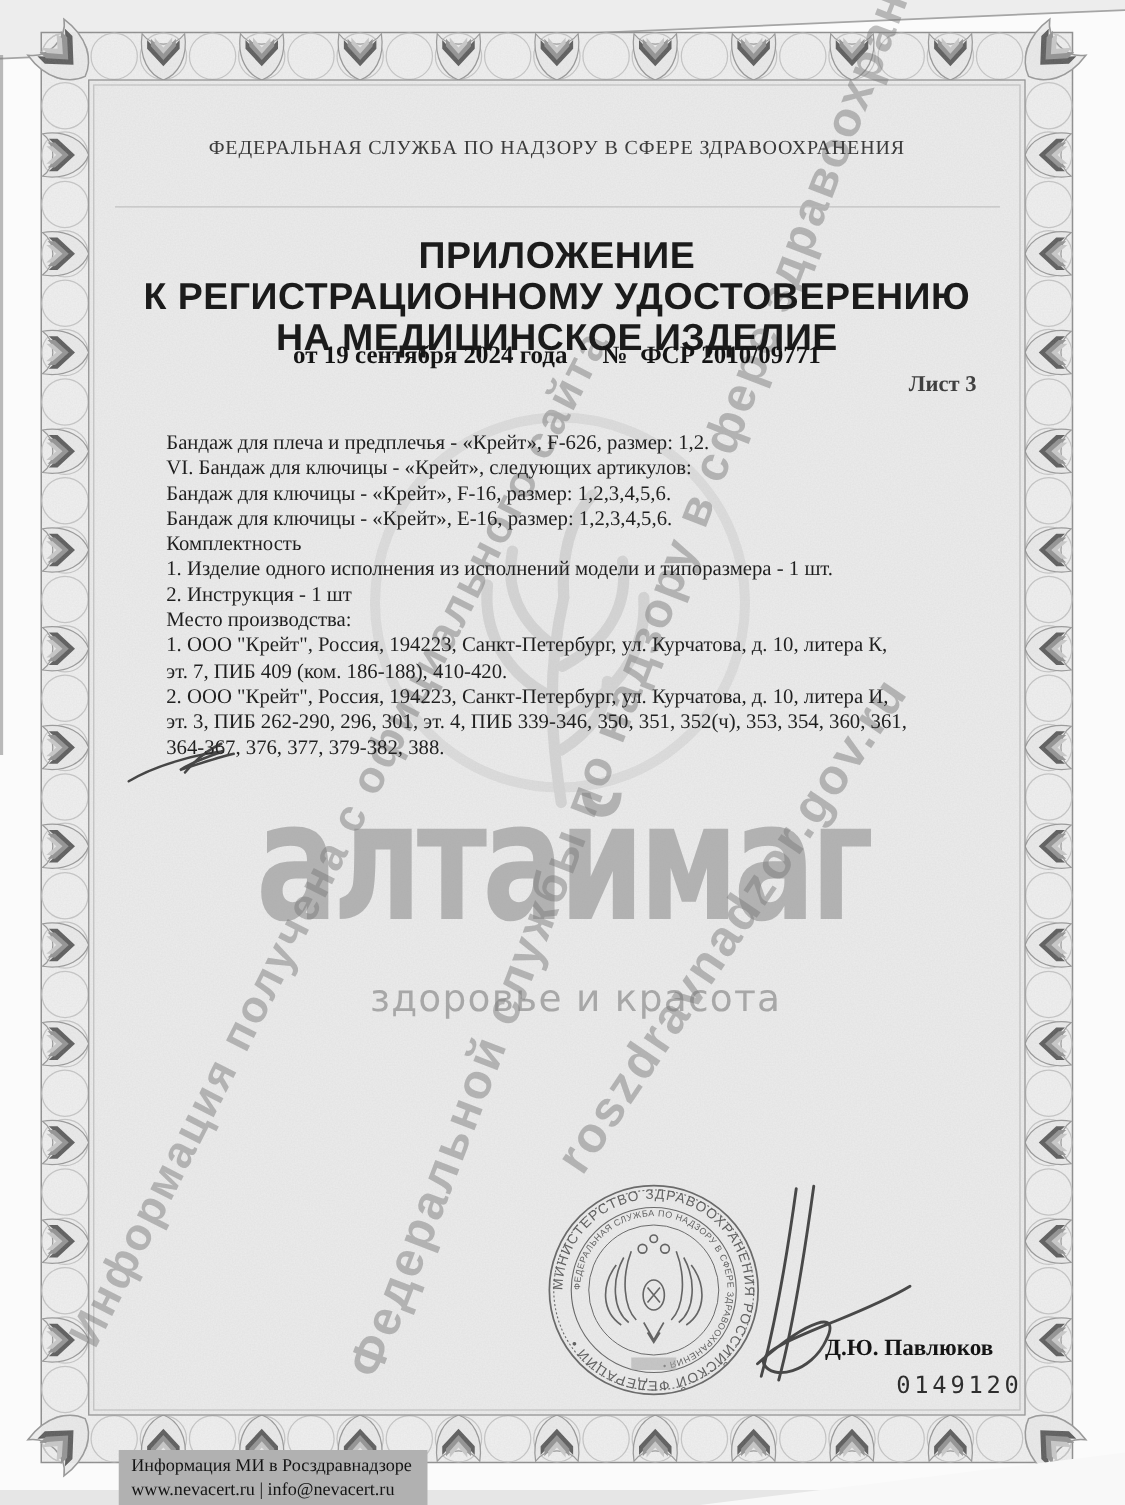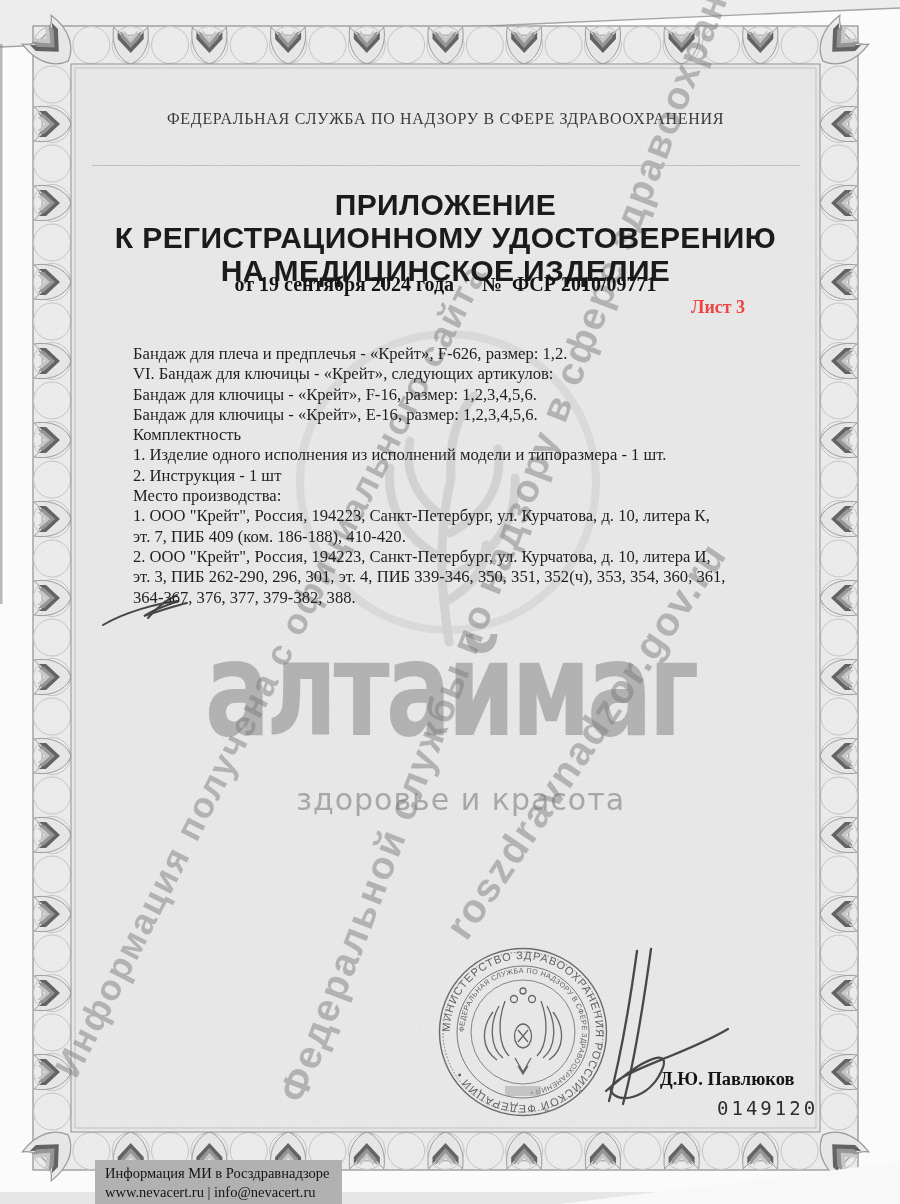--- a/index.html
+++ b/index.html
@@ -13,21 +13,21 @@
 
   .abs{position:absolute;}
   .agency{top:107px;left:71px;width:749px;text-align:center;
           font:16px/23px "Liberation Serif",serif;letter-spacing:.7px;color:#3a3a3a;z-index:2;}
   .divider{top:165px;left:92px;width:708px;height:1px;background:#b6b6b6;opacity:.8;z-index:2;}
   .title-block{top:188px;left:71px;width:749px;text-align:center;
           font:bold 30px/33px "Liberation Sans",sans-serif;letter-spacing:.4px;color:#1b1b1b;z-index:2;}
   .date-row{top:272px;left:71px;width:749px;display:flex;justify-content:center;gap:28px;
           font:bold 20px/24px "Liberation Serif",serif;color:#141414;z-index:2;}
   .date-row span{white-space:pre;}
-  .sheet{top:297px;left:691px;font:bold 18px/20px "Liberation Serif",serif;color:#ef4444;z-index:2;}
+  .sheet{top:297px;left:727px;font:bold 18px/20px "Liberation Serif",serif;color:#404040;z-index:2;}
   .body-text{top:344px;left:133px;width:676px;
           font:16.6px/20.3px "Liberation Serif",serif;color:#1f1f1f;z-index:2;}
 
   .wm-brand{top:640px;left:0;width:900px;text-align:center;
           font:bold 100px/100px "DejaVu Sans",sans-serif;letter-spacing:-4px;color:#8f8f8f;
           opacity:.6;transform:scale(.97,1.32);z-index:1;}
   .wm-tagline{top:783px;left:0;width:900px;text-align:center;
           font:30px/34px "DejaVu Sans",sans-serif;letter-spacing:1px;color:#9d9d9d;opacity:.85;z-index:1;padding-left:21px;}
   .diag{position:absolute;white-space:nowrap;font-family:"Liberation Sans",sans-serif;font-weight:600;
           color:rgba(122,122,122,.48);transform-origin:0 100%;z-index:1;}

